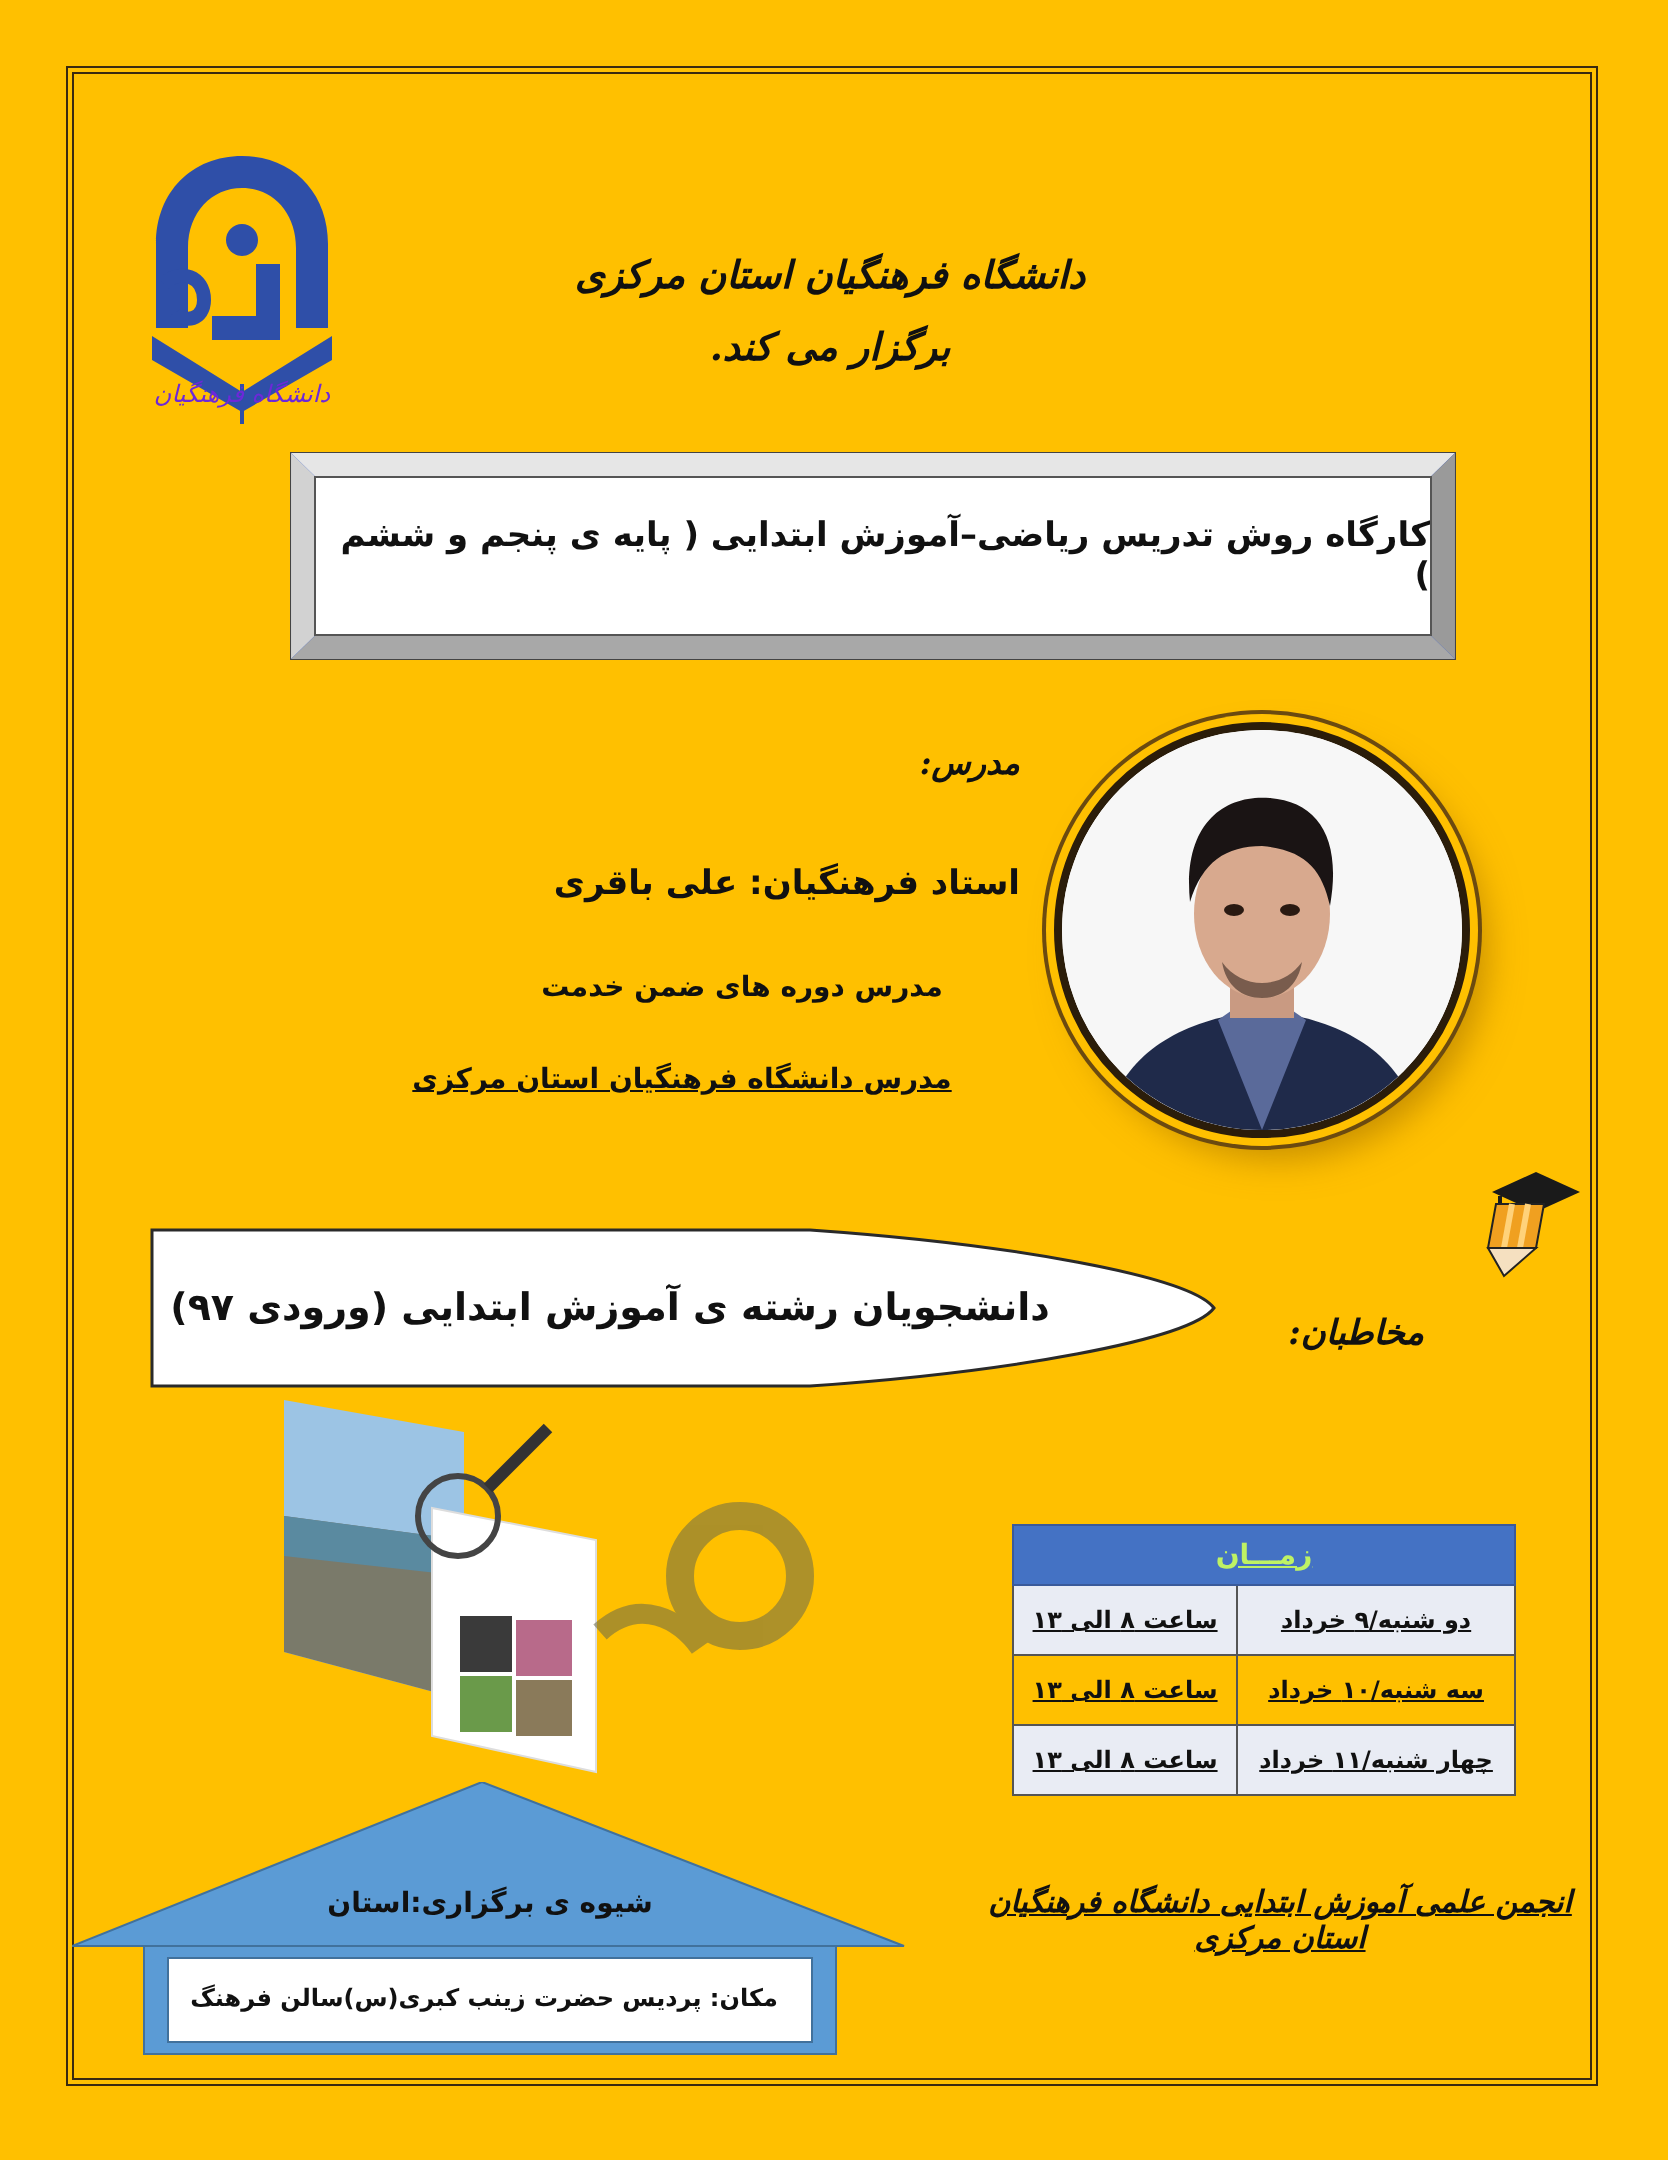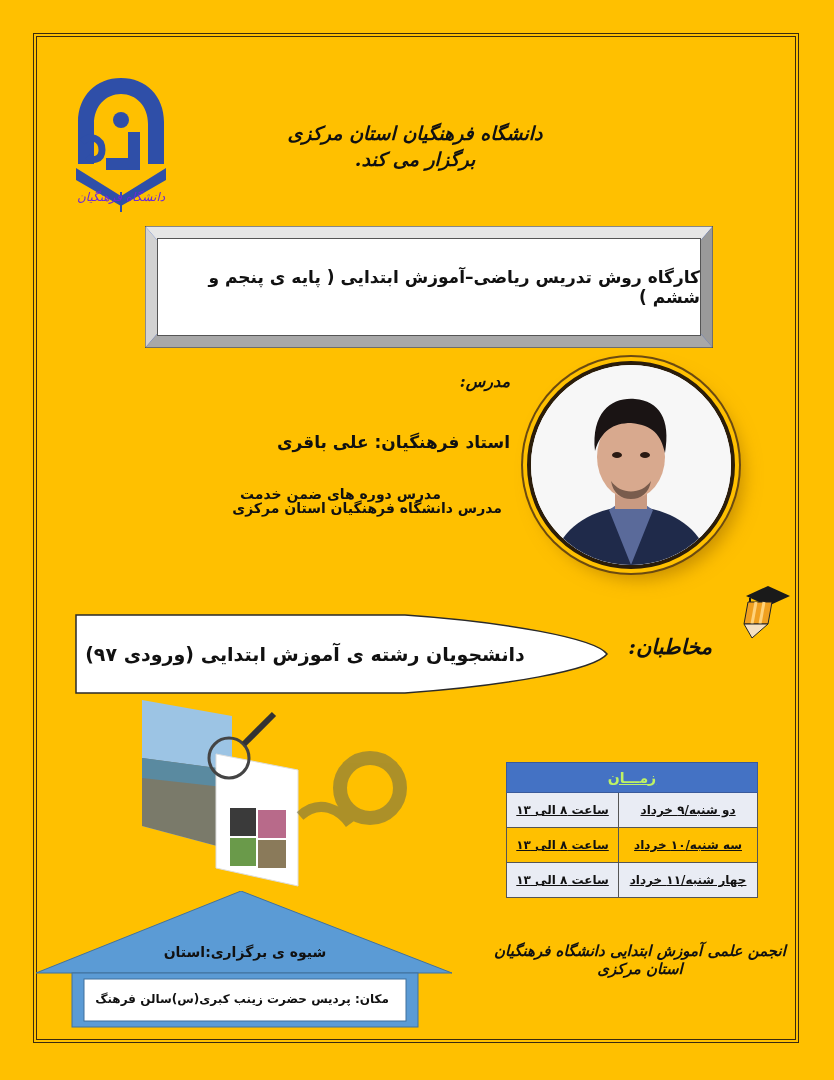--- a/index.html
+++ b/index.html
@@ -2,43 +2,43 @@
 <html><head>
 <meta charset="utf-8">
 <style>
   html,body{margin:0;padding:0;}
   body{width:834px;height:1080px;background:#FFC000;position:relative;overflow:hidden;font-family:"DejaVu Sans",sans-serif;color:#111;}
   .frame{position:absolute;left:33px;top:33px;width:766px;height:1010px;border:1px solid #3a2a10;box-sizing:border-box;}
   .frame-inner{position:absolute;left:36px;top:36px;width:760px;height:1004px;border:1px solid #3a2a10;box-sizing:border-box;}
   .rtl{direction:rtl;unicode-bidi:embed;}
   .abs{position:absolute;}
   .logo{left:66px;top:72px;width:110px;height:150px;}
-  .host{left:280px;top:120px;width:270px;height:40px;font-family:"DejaVu Serif",serif;font-style:italic;font-weight:bold;font-size:19px;text-align:center;line-height:26px;}
-  .title-box{left:145px;top:226px;width:568px;height:122px;background:#1d4ed8;}
+  .host{left:280px;top:120px;width:270px;height:40px;font-family:"DejaVu Serif",serif;font-style:italic;font-weight:bold;font-size:19px;text-align:center;line-height:36px;}
+  .title-box{left:145px;top:226px;width:568px;height:104px;background:#1d4ed8;padding-left:15px;}
   .title-box .bevel-top{position:absolute;left:0;top:0;width:100%;height:100%;}
   .title-box .face{position:absolute;left:12px;top:12px;right:12px;bottom:12px;background:#fff;border:1px solid #555;display:flex;align-items:center;justify-content:center;font-weight:bold;font-size:17px;}
   .instructor-label{left:440px;top:372px;width:70px;font-family:"DejaVu Serif",serif;font-style:italic;font-weight:bold;font-size:16px;text-align:right;}
   .inst-name{left:240px;top:432px;width:270px;text-align:right;font-weight:bold;font-size:17px;}
-  .inst-line1{left:240px;top:486px;width:262px;text-align:left;font-weight:bold;font-size:14px;}
-  .inst-line2{left:180px;top:500px;width:322px;text-align:right;font-weight:bold;font-size:14px;}
+  .inst-line1{left:240px;top:486px;width:262px;text-align:center;font-weight:bold;font-size:14px;}
+  .inst-line2{left:180px;top:532px;width:322px;text-align:center;font-weight:bold;font-size:14px;text-decoration:underline;}
   .photo{left:527px;top:361px;width:208px;height:208px;border-radius:50%;background:#fff;border:4px solid #2b1d0a;box-shadow:0 0 0 4px #FFC000,0 0 0 6px #6b4a10, 8px 10px 18px rgba(150,100,0,.55);overflow:hidden;box-sizing:border-box;}
   .callout{left:75px;top:614px;width:535px;height:80px;}
   .callout-text{position:absolute;left:85px;top:614px;width:440px;height:80px;display:flex;align-items:center;justify-content:center;font-weight:bold;font-size:19px;}
-  .audience-label{left:640px;top:634px;width:72px;text-align:right;font-family:"DejaVu Serif",serif;font-style:italic;font-weight:bold;font-size:21px;}
+  .audience-label{left:640px;top:656px;width:72px;text-align:right;font-family:"DejaVu Serif",serif;font-style:italic;font-weight:bold;font-size:17px;}
   .pencil{left:738px;top:578px;width:55px;height:62px;}
   .books{left:140px;top:698px;width:270px;height:190px;}
   table.sched{position:absolute;left:506px;top:762px;width:252px;border-collapse:collapse;font-size:12px;font-weight:bold;}
   table.sched th{background:#4472C4;color:#bef264;height:27px;text-decoration:underline;font-size:14px;letter-spacing:6px;border:1px solid #3a5a9a;}
   table.sched td{height:28px;border:1px solid #555;text-align:center;text-decoration:underline;padding:3px 4px;}
   table.sched tr.light td{background:#E9ECF4;}
   table.sched tr.gold td{background:#FFC000;}
   .house{left:36px;top:891px;width:420px;height:138px;}
   .method{left:120px;top:944px;width:250px;text-align:center;font-weight:bold;font-size:14px;}
   .venue{left:84px;top:979px;width:316px;height:40px;display:flex;align-items:center;justify-content:center;font-weight:bold;font-size:12px;}
-  .assoc{left:480px;top:942px;width:320px;text-align:center;font-family:"DejaVu Serif",serif;font-style:italic;font-weight:bold;font-size:15px;}
+  .assoc{left:480px;top:942px;width:320px;text-align:center;font-family:"DejaVu Serif",serif;font-style:italic;font-weight:bold;font-size:15px;text-decoration:underline;}
 </style>
 </head>
 <body>
 
 <div class="frame"></div>
 <div class="frame-inner"></div>
 
 <div class="abs logo">
   <svg width="110" height="150" viewBox="0 0 110 150">
     <path d="M55 6 C30 6 12 24 12 50 L12 92 L28 92 L28 52 C28 34 40 22 55 22 C70 22 82 34 82 52 L82 92 L98 92 L98 50 C98 24 80 6 55 6Z" fill="#2F4FA8"></path>

